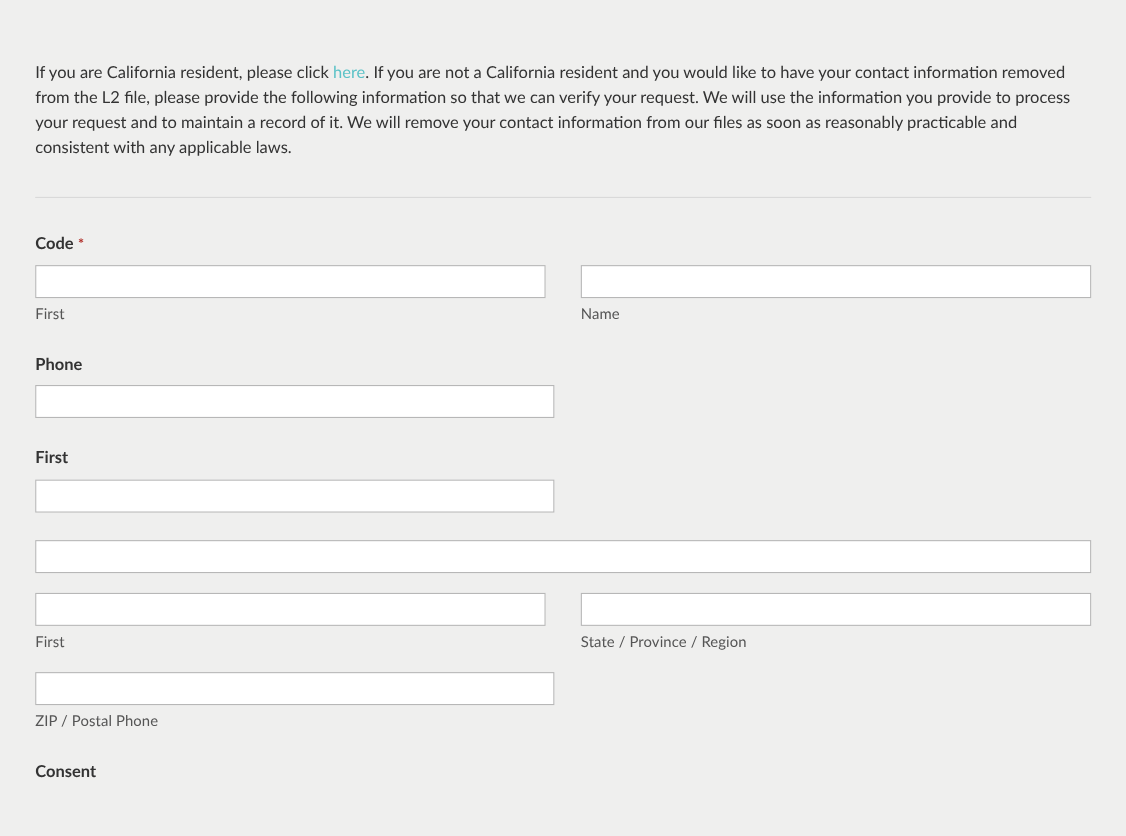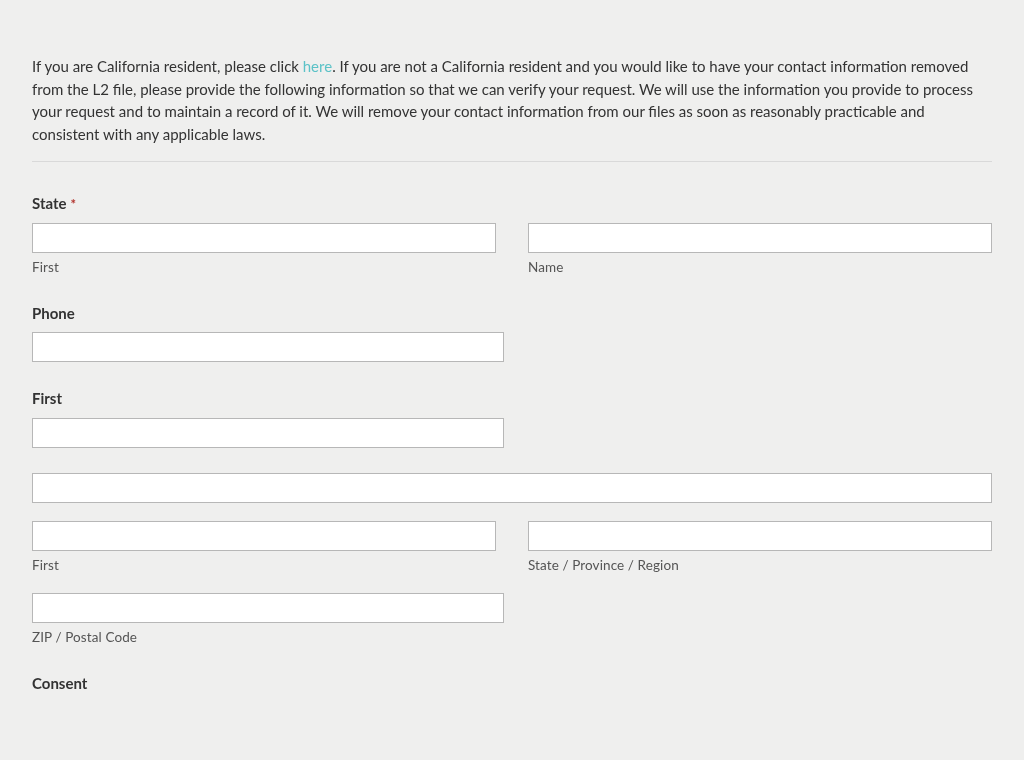--- a/index.html
+++ b/index.html
@@ -19,21 +19,21 @@
       padding: 10px 10px 10px 10px;
     }
     .container {
       background: #efefee;
       padding: 45px 22px 40px 22px;
     }
     .intro {
       color: #333;
       font-size: 15px;
       line-height: 1.5;
-      margin-bottom: 16px;
+      margin-bottom: 34px;
     }
     .intro a {
       color: #5bc2c7;
       text-decoration: none;
       cursor: pointer;
     }
     hr.divider {
       border: none;
       border-top: 1px solid #d9d9d9;
       margin: 0 0 30px 0;
@@ -96,21 +96,21 @@
   <div class="container">
 
     <p class="intro">
       <span>If you are California resident, please click </span><a>here</a><span>. If you are not a California resident and you would like to have your contact information removed from the L2 file, please provide the following information so that we can verify your request. We will use the information you provide to process your request and to maintain a record of it. We will remove your contact information from our files as soon as reasonably practicable and consistent with any applicable laws.</span>
     </p>
 
     <hr class="divider">
 
     <div class="form-row">
       <label class="field-label">
-        <span>State</span><span class="required-star">*</span>
+        <span>Code</span><span class="required-star">*</span>
       </label>
       <div class="two-col">
         <div class="col">
           <input type="text" value="" style="">
           <span class="sub-label">First</span>
         </div>
         <div class="col">
           <input type="text" value="" style="">
           <span class="sub-label">Name</span>
         </div>
@@ -144,21 +144,21 @@
         </div>
         <div class="col">
           <input type="text" value="" style="">
           <span class="sub-label">State / Province / Region</span>
         </div>
       </div>
 
       <div class="sub-row">
         <div class="half-width">
           <input type="text" value="" style="">
-          <span class="sub-label">ZIP / Postal Code</span>
+          <span class="sub-label">ZIP / Postal Phone</span>
         </div>
       </div>
     </div>
 
     <div class="form-row consent-row">
       <label class="field-label">Consent</label>
 
     </div>
 
   </div>

